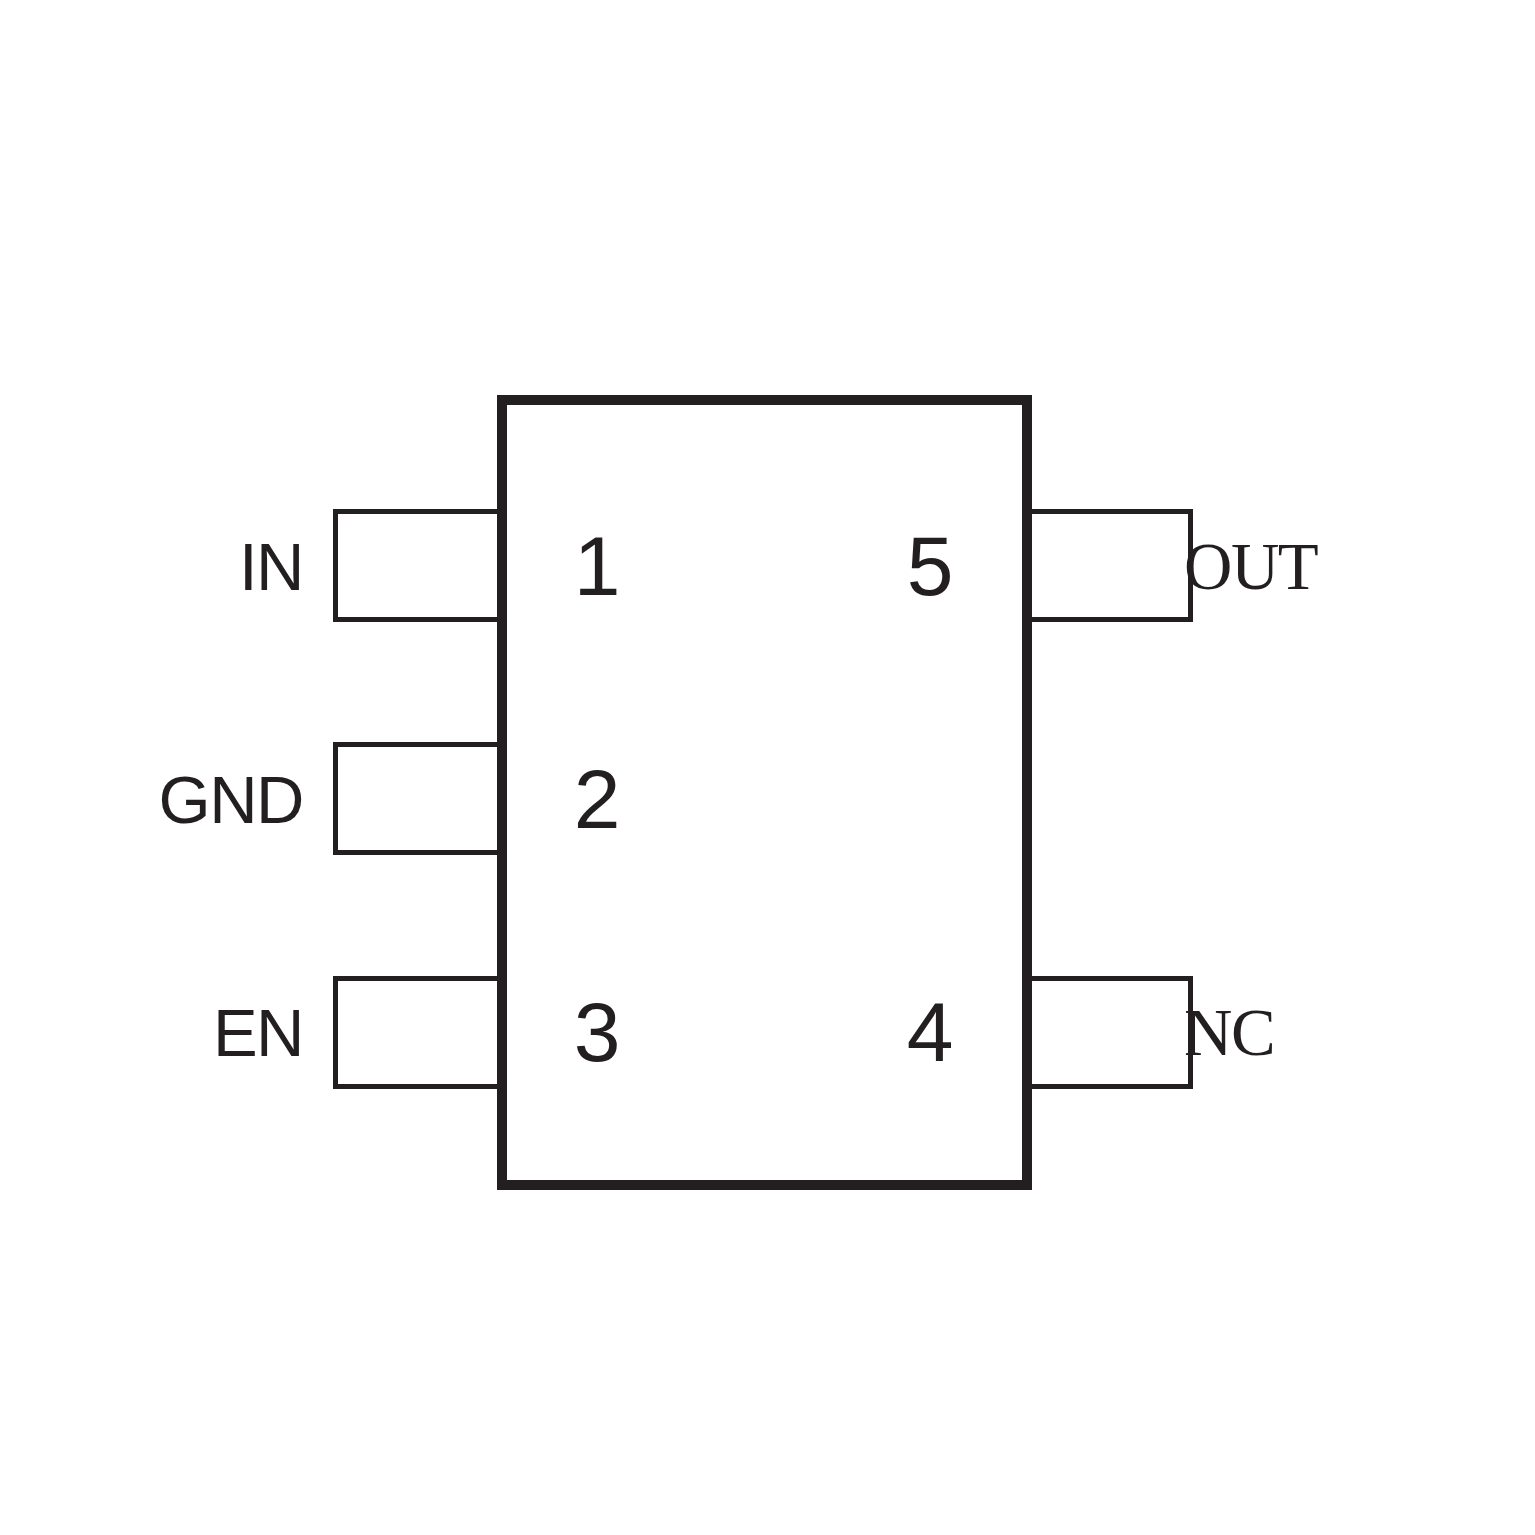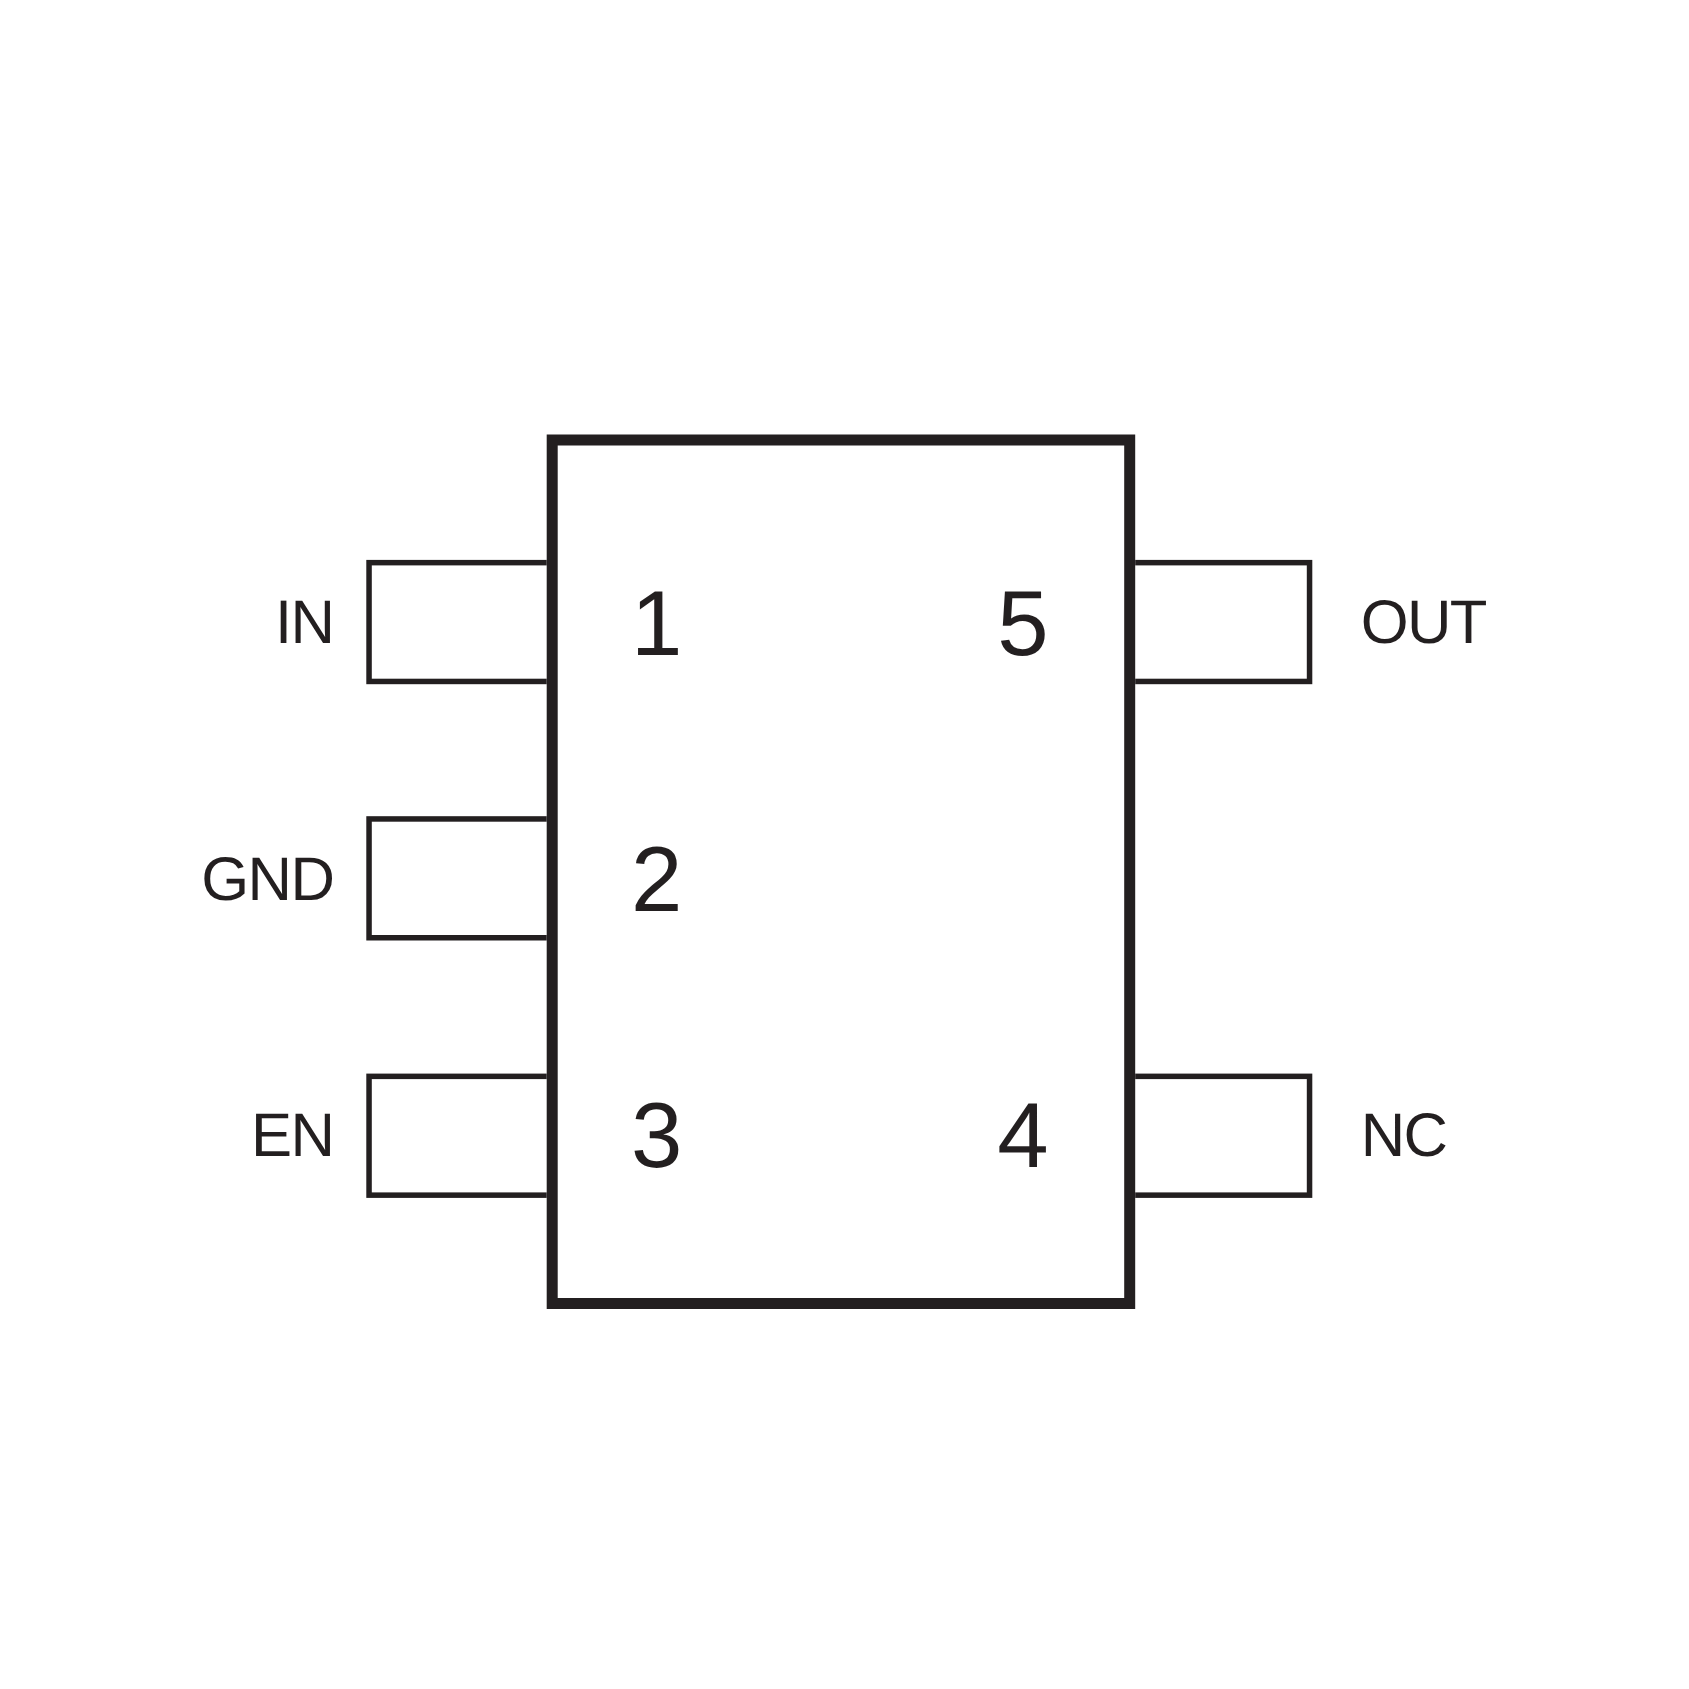--- a/index.html
+++ b/index.html
@@ -51,28 +51,28 @@
     position: absolute;
     transform: translate(-50%, -50%);
     font-size: 84px;
     line-height: 1;
     color: var(--ink);
     white-space: nowrap;
   }
   .pin-label {
     position: absolute;
     transform: translateY(-50%);
-    font-size: 56px;
+    font-size: 67px;
     line-height: 1;
     letter-spacing: -1.5px;
     color: var(--ink);
     white-space: nowrap;
   }
   .pin-label.left  { right: 1232px; text-align: right; }
-  .pin-label.right { left: 1237px; text-align: right; }
+  .pin-label.right { left: 1184px; text-align: right; font-family: Liberation Serif, serif; }
 </style>
 </head>
 <body>
 
 <div class="canvas">
 
 
   <div class="pad left row-top"></div>
   <div class="pad left row-mid"></div>
   <div class="pad left row-bot"></div>

